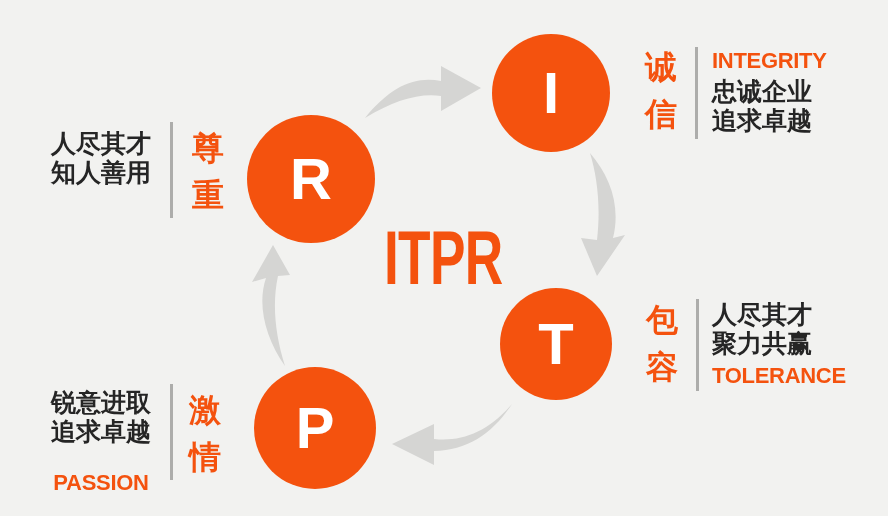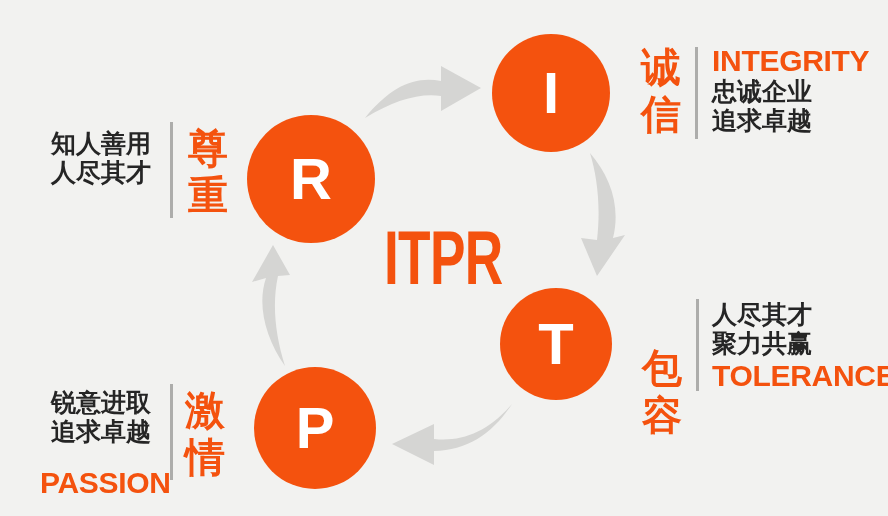--- a/index.html
+++ b/index.html
@@ -27,41 +27,41 @@
   .node-letter{
     color:var(--circle-text);font-weight:bold;font-size:58px;line-height:1;
   }
   .c-i{left:492px;top:34px;width:118px;height:118px;}
   .c-t{left:500px;top:288px;width:112px;height:112px;}
   .c-p{left:254px;top:367px;width:122px;height:122px;}
   .c-r{left:247px;top:115px;width:128px;height:128px;}
   
   .cn-vert{
     position:absolute;width:46px;
-    color:var(--accent);font-weight:bold;font-size:40px;line-height:47px;
+    color:var(--accent);font-weight:bold;font-size:32px;line-height:47px;
     text-align:center;word-break:break-all;letter-spacing:0;
   }
   .cn-i{left:638px;top:44px;}
-  .cn-t{left:639px;top:297px;margin-top:48px;}
+  .cn-t{left:639px;top:297px;}
   .cn-p{left:182px;top:387px;}
   .cn-r{left:185px;top:125px;}
   
   .divider{position:absolute;width:3px;background:var(--divider);}
   .dv-i{left:695px;top:47px;height:92px;}
   .dv-t{left:696px;top:299px;height:92px;}
   .dv-p{left:170px;top:384px;height:96px;}
   .dv-r{left:170px;top:122px;height:96px;}
   
   .textblock{position:absolute;}
   .tb-i{left:712px;top:48px;text-align:left;}
   .tb-t{left:712px;top:300px;text-align:left;}
   .tb-p{left:40px;top:388px;width:122px;text-align:center;}
   .tb-r{left:40px;top:129px;width:122px;text-align:center;}
   .en-label{
-    color:var(--accent);font-weight:bold;font-size:30px;line-height:26px;
+    color:var(--accent);font-weight:bold;font-size:22px;line-height:26px;
     letter-spacing:-0.3px;
   }
   .tb-i .en-label{margin-bottom:3px;}
   .tb-r .en-label{margin-bottom:4px;}
   .tb-t .en-label{margin-top:5px;}
   .tb-p .en-label{margin-top:24px;}
   .desc-line{
     color:var(--ink);font-weight:600;font-size:25px;line-height:29px;
   }
   
@@ -131,17 +131,17 @@
     <div class="desc-line">追求卓越</div>
     <div class="en-label">PASSION</div>
   </div>
 
   <div class="node-circle c-r">
     <span class="node-letter">R</span>
   </div>
   <div class="cn-vert cn-r">尊重</div>
   <div class="divider dv-r"></div>
   <div class="textblock tb-r">
+    <div class="desc-line">人尽其才</div>
     <div class="desc-line">知人善用</div>
-    <div class="desc-line">人尽其才</div>
   </div>
 
 </div>
 
 </body></html>

